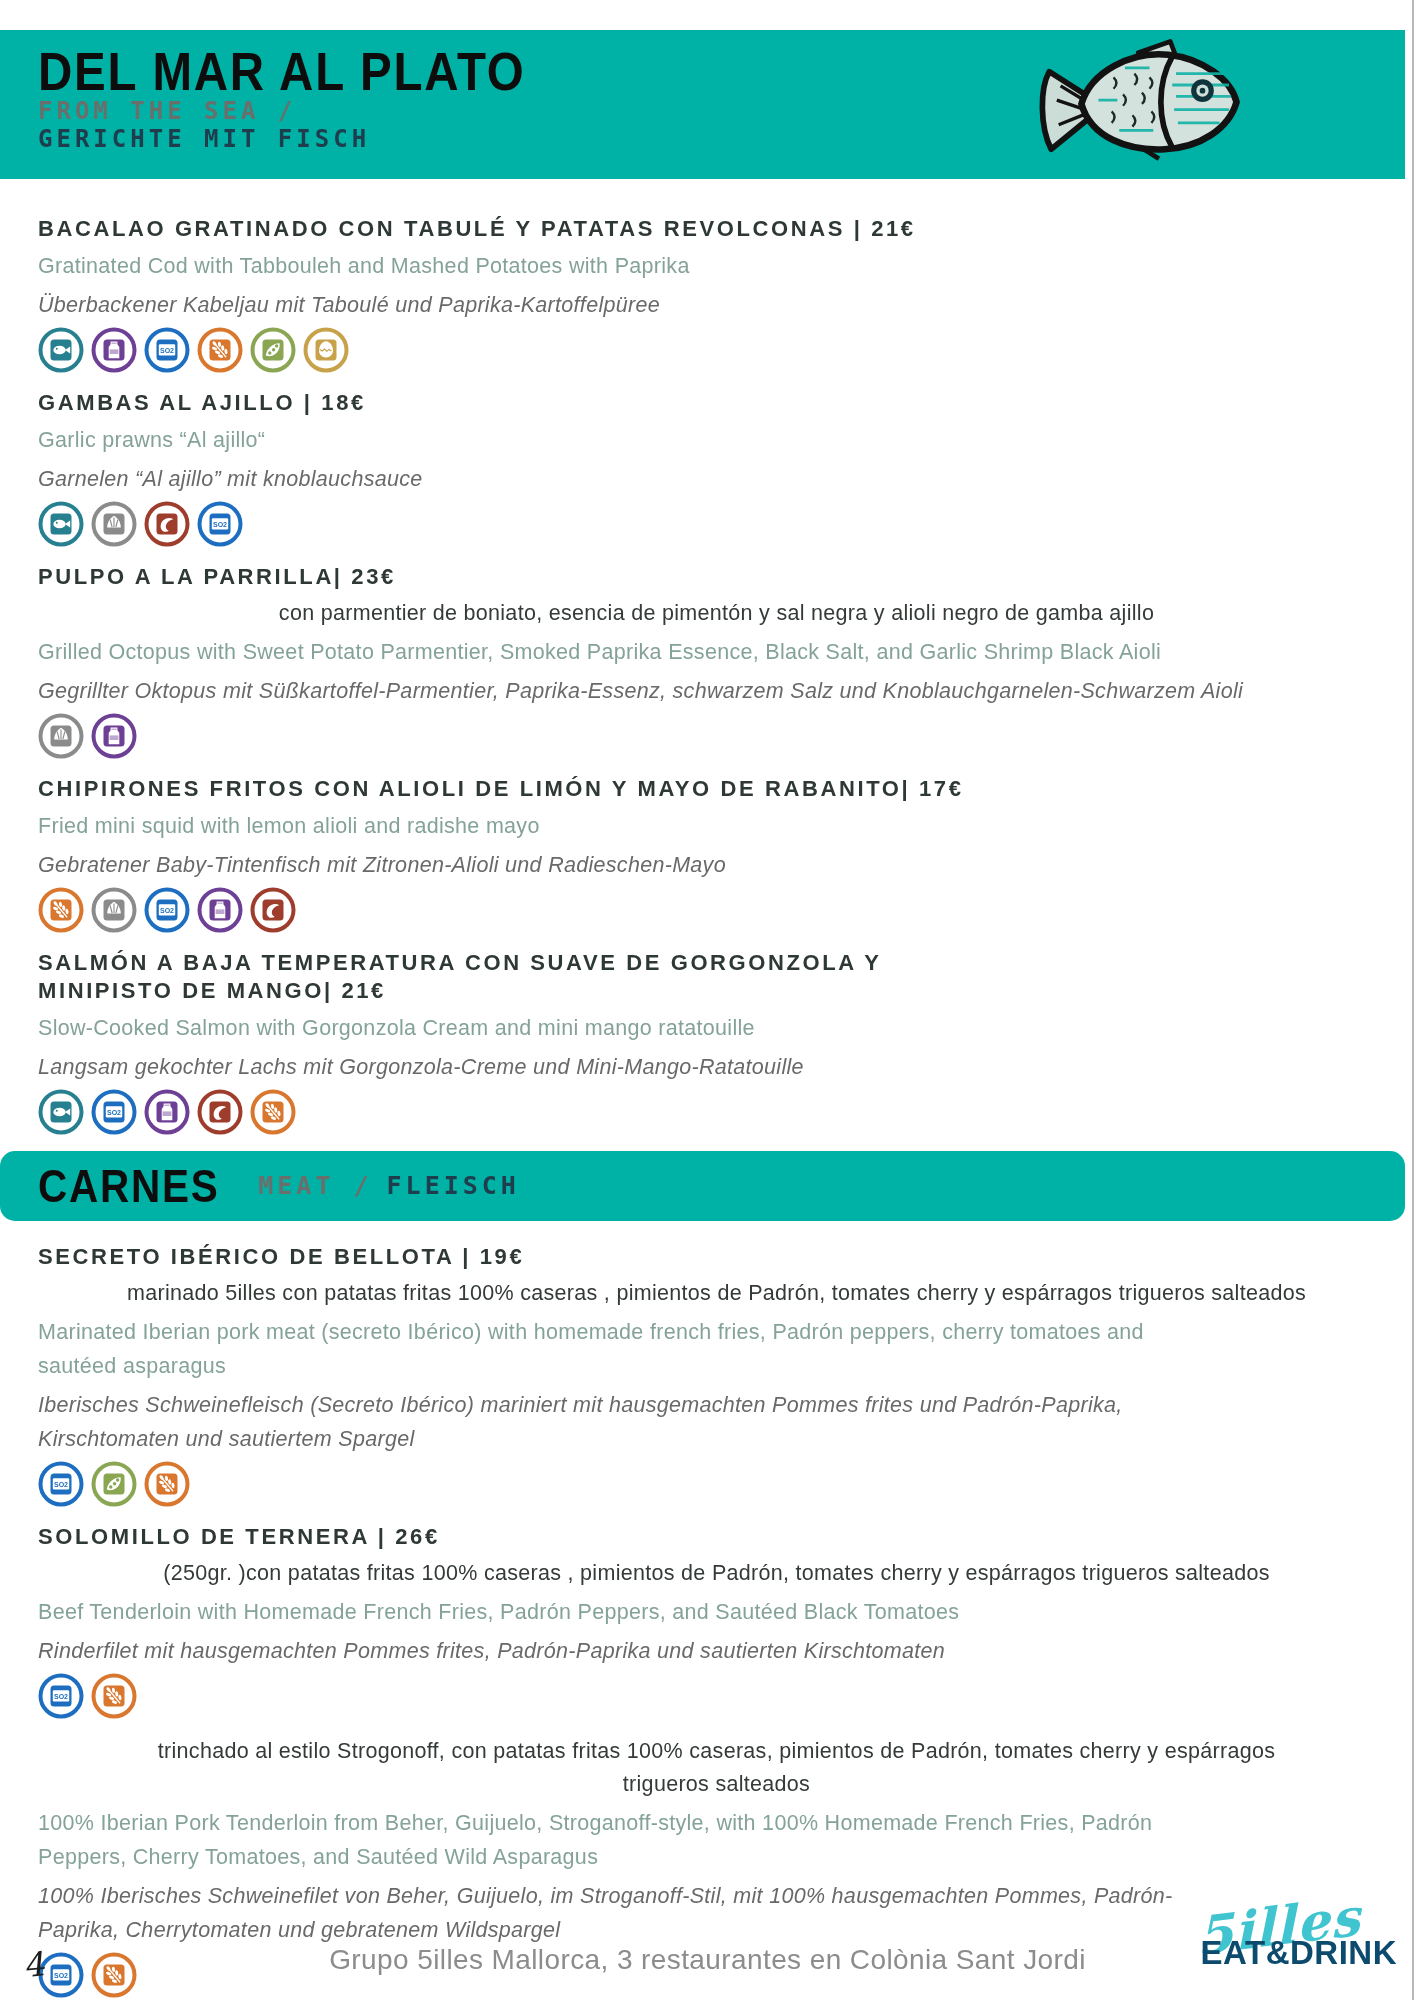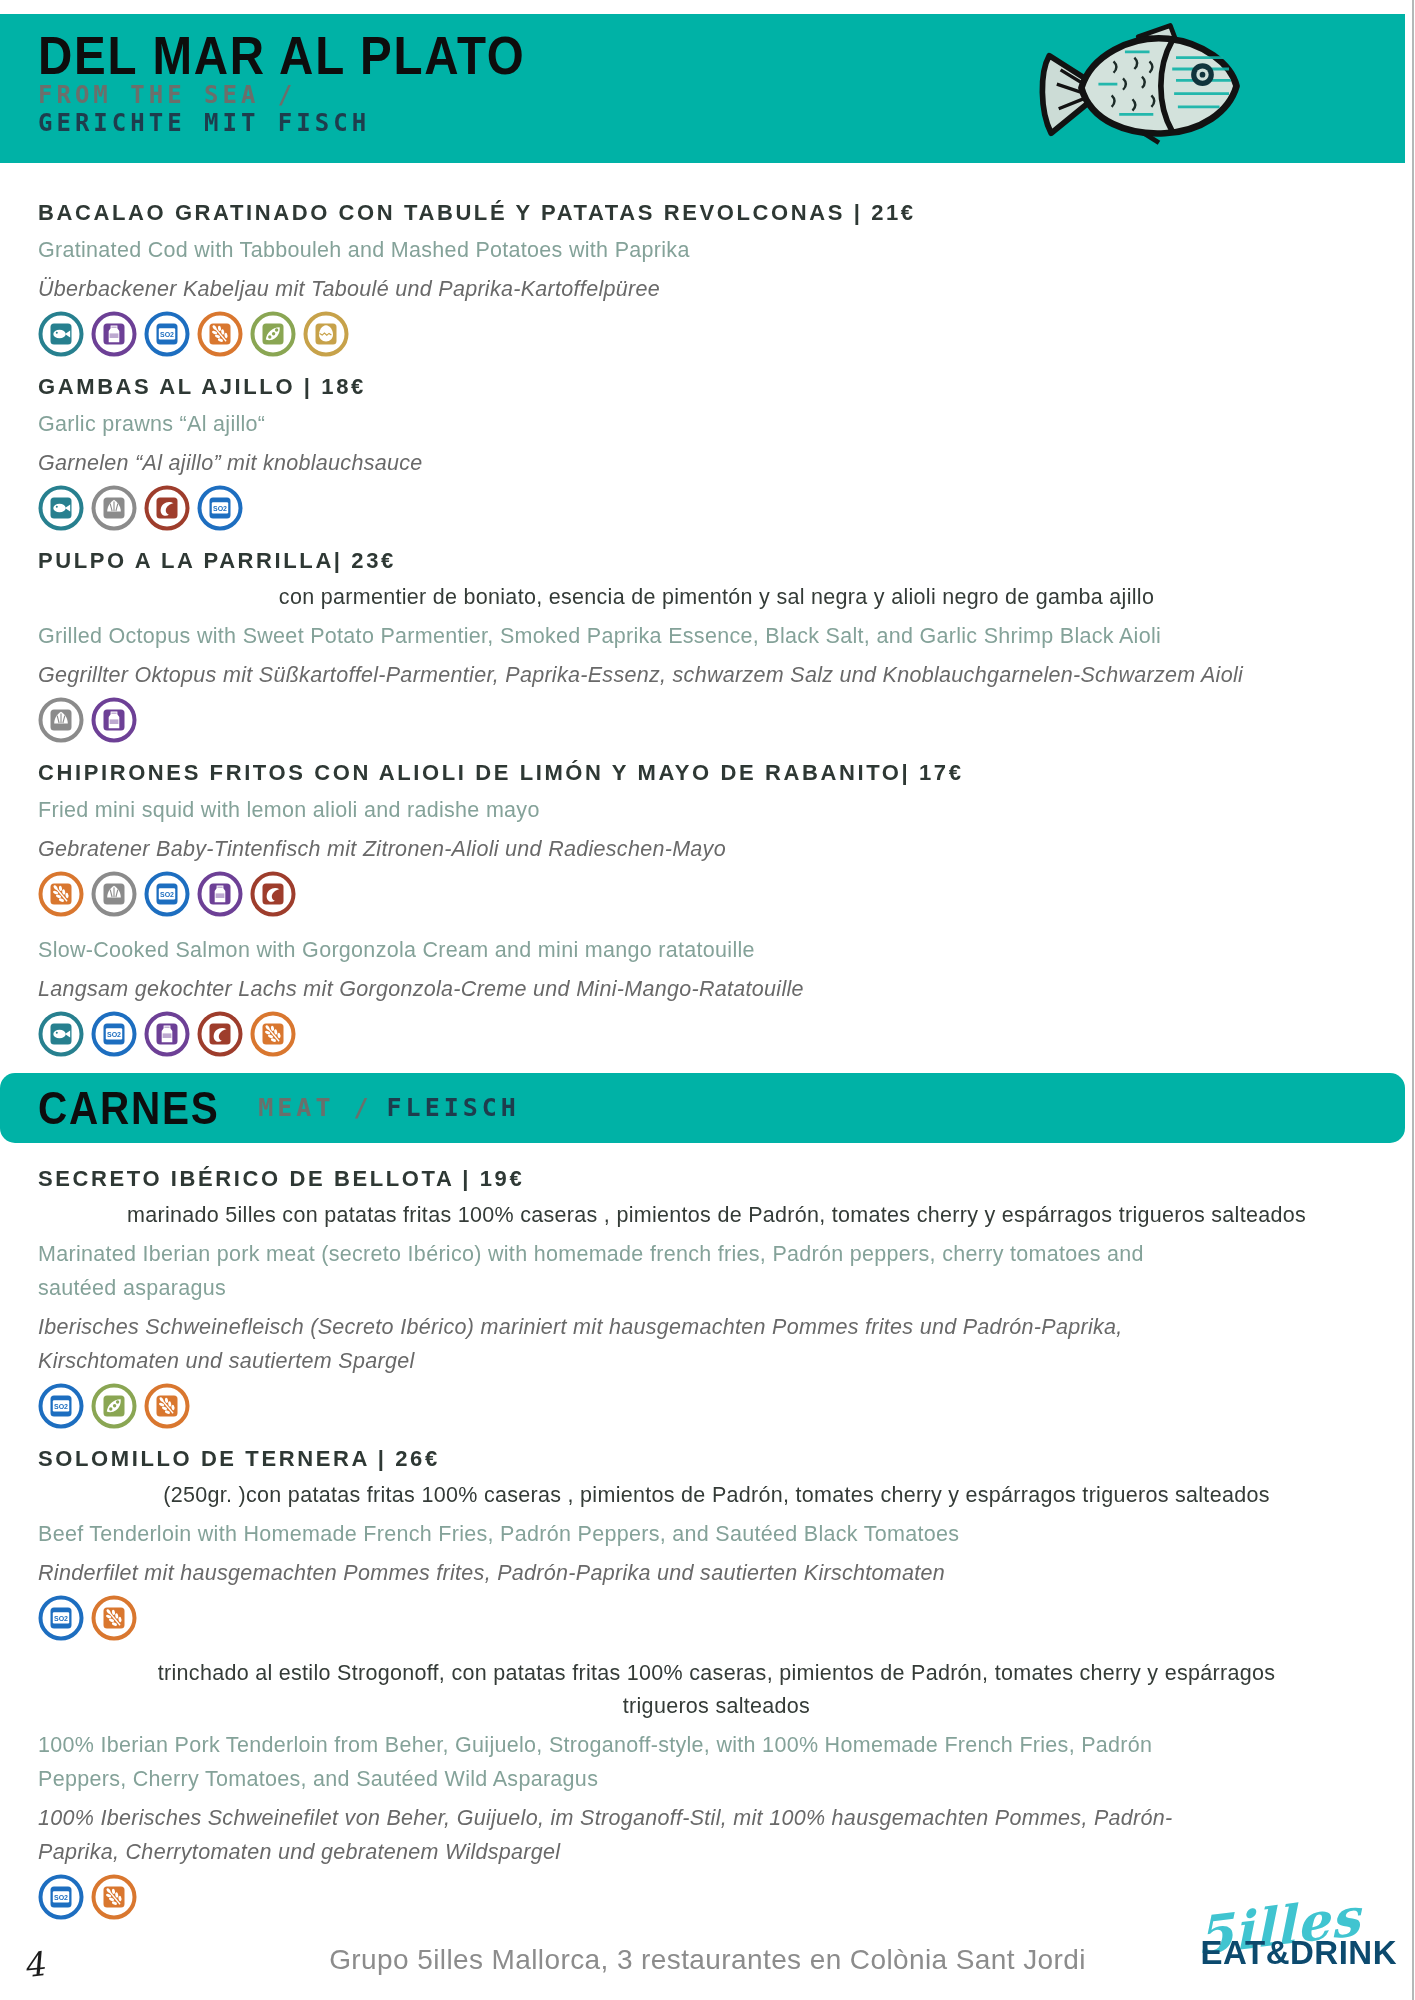--- a/index.html
+++ b/index.html
@@ -2,21 +2,21 @@
 <html><head>
 <meta charset="utf-8">
 <style>
   html,body{margin:0;padding:0;background:#e8e8e8;}
   .page{position:relative;width:1415px;height:2000px;background:#ffffff;overflow:hidden;
         font-family:"Liberation Sans",sans-serif;}
   .edge-line{position:absolute;right:1px;top:0;width:2px;height:100%;background:#b4b8b8;}
 
   
   .banner{position:relative;background:#00b2a6;margin-right:10px;}
-  .banner.sea{margin-top:14px;height:149px;}
+  .banner.sea{margin-top:30px;height:149px;}
   .banner.meat{height:70px;margin-top:10px;display:flex;align-items:center;border-radius:15px;}
   .banner-title{font-weight:700;color:#0d0d0d;letter-spacing:2px;
         font-family:"Liberation Sans",sans-serif;line-height:1;}
   .sea .banner-inner{padding:14px 0 0 38px;}
   .sea .banner-title{font-size:54px;transform:scaleX(.88);transform-origin:left;display:inline-block;}
   .banner-sub{font-family:"DejaVu Sans Mono",monospace;font-weight:700;font-size:24px;
         letter-spacing:4px;line-height:1.15;}
   .sub-en{color:#6b6f6b;}
   .sub-de{color:#1e3d4d;}
   .meat .banner-title{font-size:46px;margin-left:38px;transform:scaleX(.88);transform-origin:left;display:inline-block;}
@@ -230,20 +230,22 @@
             </svg></span>
           <span class="aicon"><svg width="46" height="46" viewBox="0 0 46 46">
               <circle cx="23" cy="23" r="20.5" fill="#fff" stroke="#9e3d2c" stroke-width="4"></circle>
               <rect x="12.5" y="12.5" width="21" height="21" rx="3.5" fill="#9e3d2c"></rect>
               <path d="M29.5 18.2c-5.5-3-12 .3-12.8 6.2-.5 3.6 1.8 6.4 4.9 6.4 1.3 0 2.4-.4 3.2-1.1-2-.6-3.2-2.4-3-4.6.3-3.4 3.7-6.2 7.7-6.9z" fill="#fff"></path>
               <circle cx="27.6" cy="19.8" r=".9" fill="#9e3d2c"></circle>
             </svg></span>
         </div>
       </div>
       <div class="item">
+        <div class="item-title">SALMÓN A BAJA TEMPERATURA CON SUAVE DE GORGONZOLA Y
+MINIPISTO DE MANGO| 21€</div>
         <div class="line en">Slow-Cooked Salmon with Gorgonzola Cream and mini mango ratatouille</div>
         <div class="line de">Langsam gekochter Lachs mit Gorgonzola-Creme und Mini-Mango-Ratatouille</div>
         <div class="icons">
           <span class="aicon"><svg width="46" height="46" viewBox="0 0 46 46">
               <circle cx="23" cy="23" r="20.5" fill="#fff" stroke="#27808f" stroke-width="4"></circle>
               <rect x="12.5" y="12.5" width="21" height="21" rx="3.5" fill="#27808f"></rect>
               <ellipse cx="21.5" cy="23" rx="6.2" ry="4.3" fill="#fff"></ellipse>
               <path d="M27 23l5.2-3.6v7.2z" fill="#fff"></path>
               <circle cx="18.8" cy="21.8" r="1" fill="#27808f"></circle>
             </svg></span>

